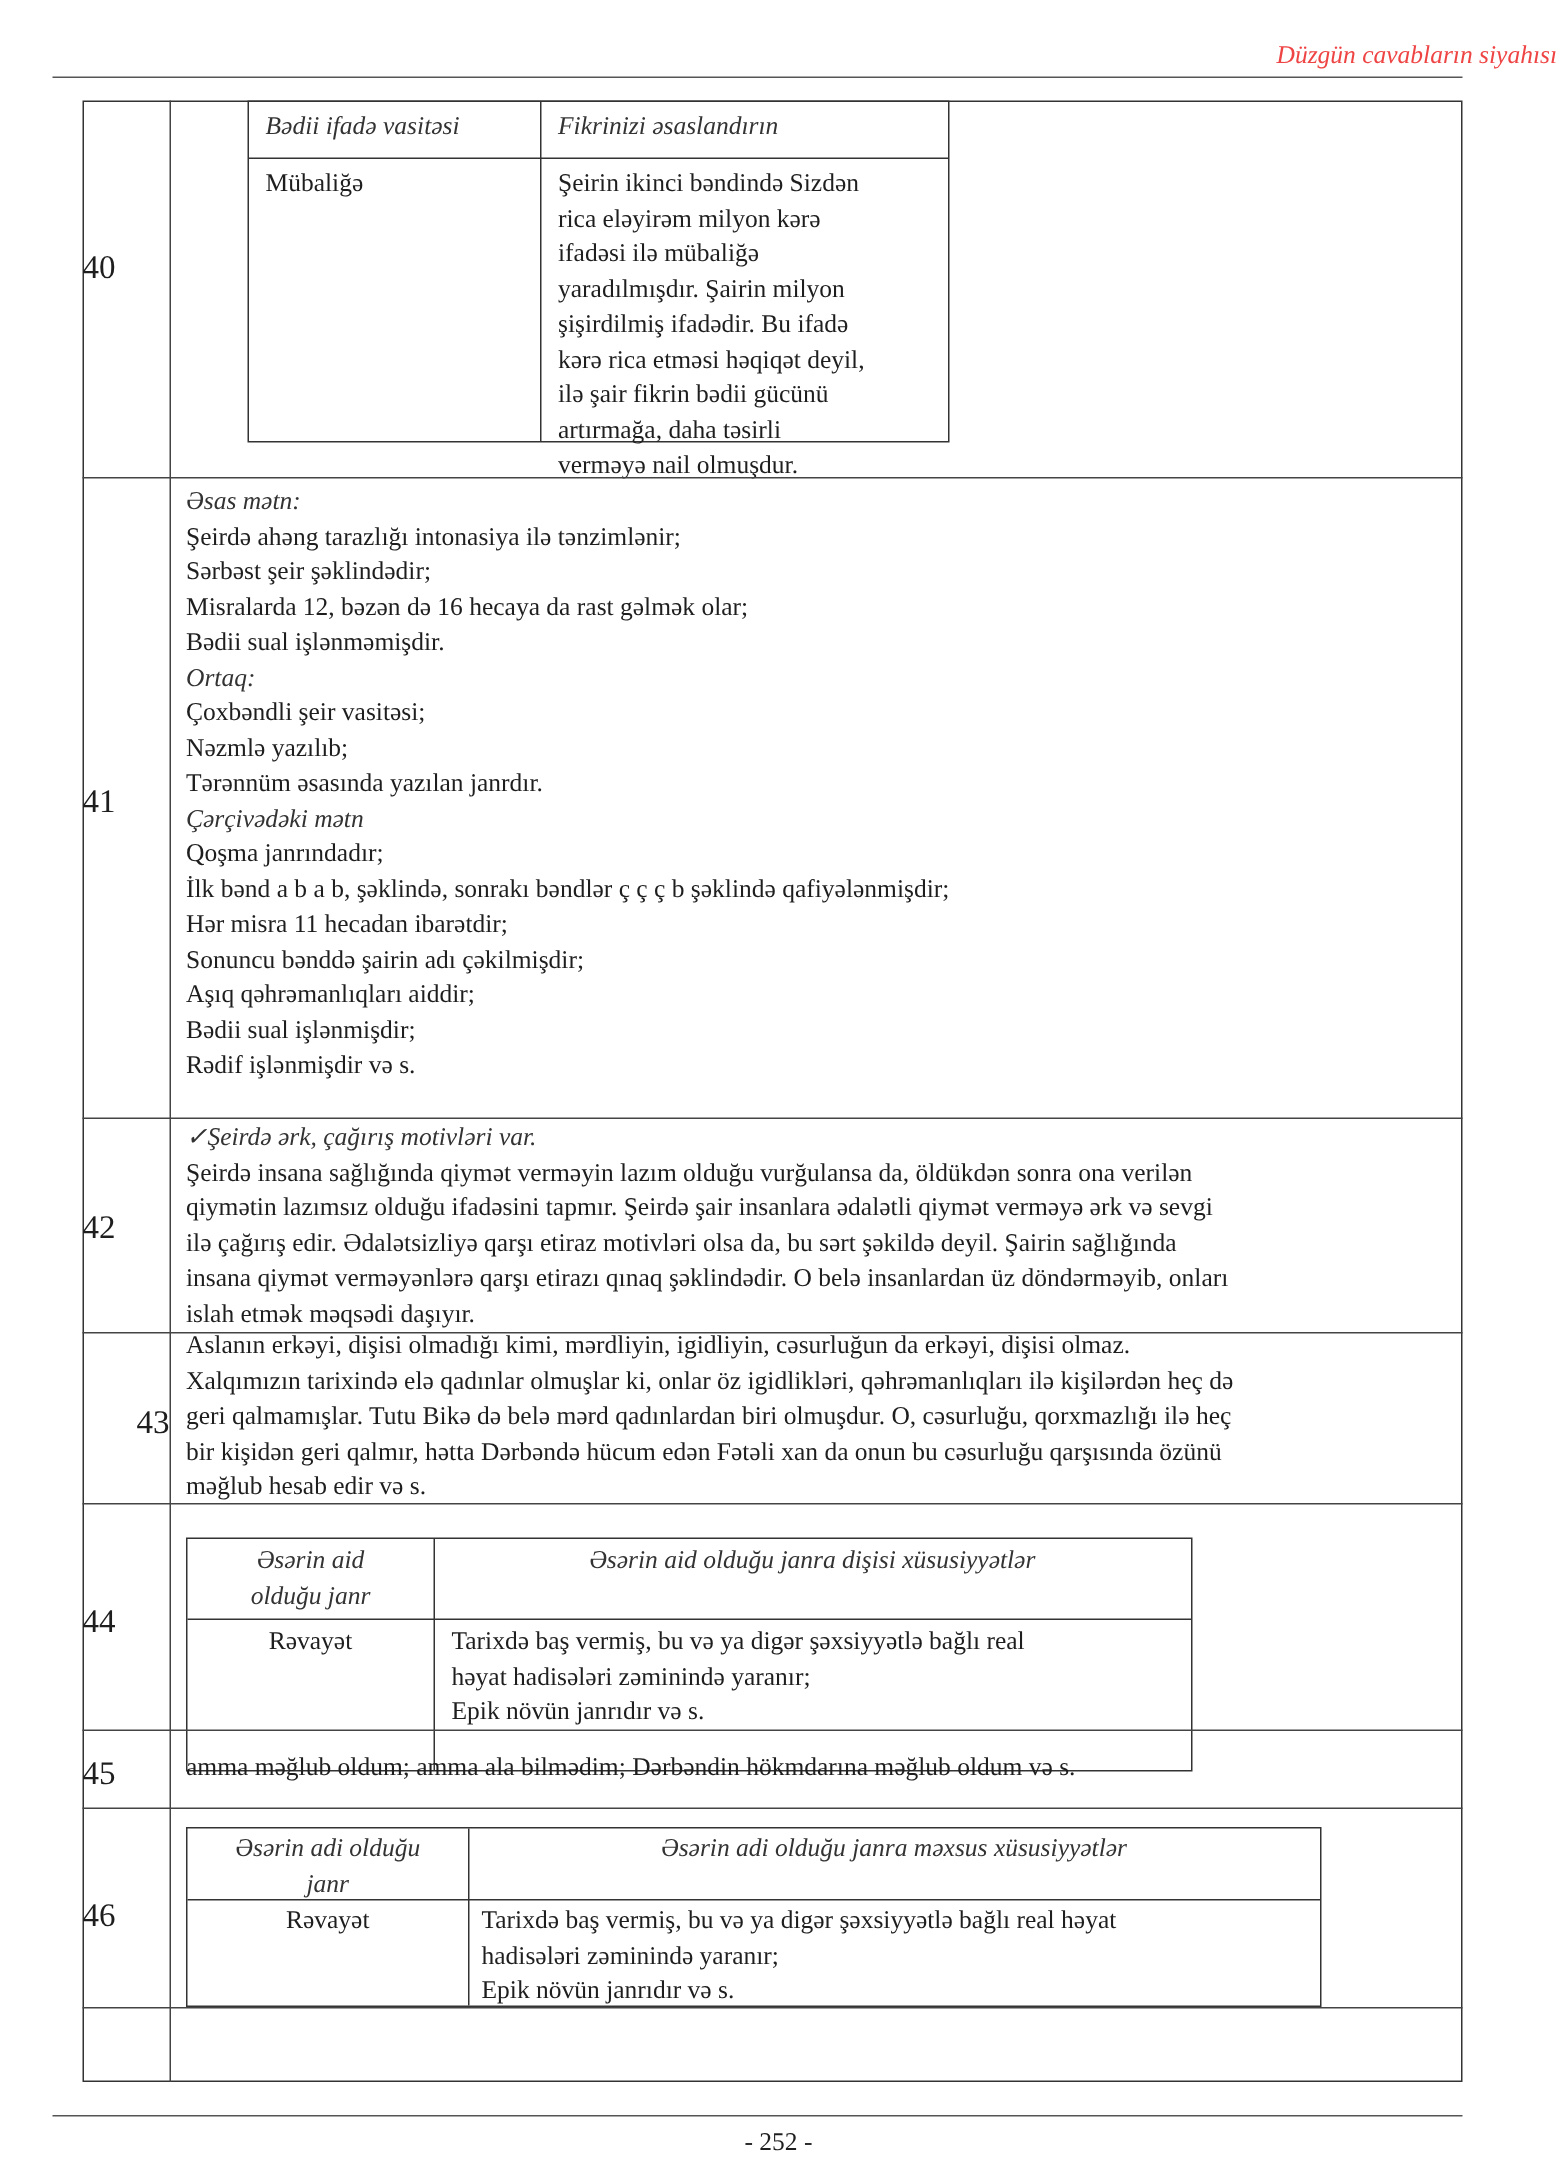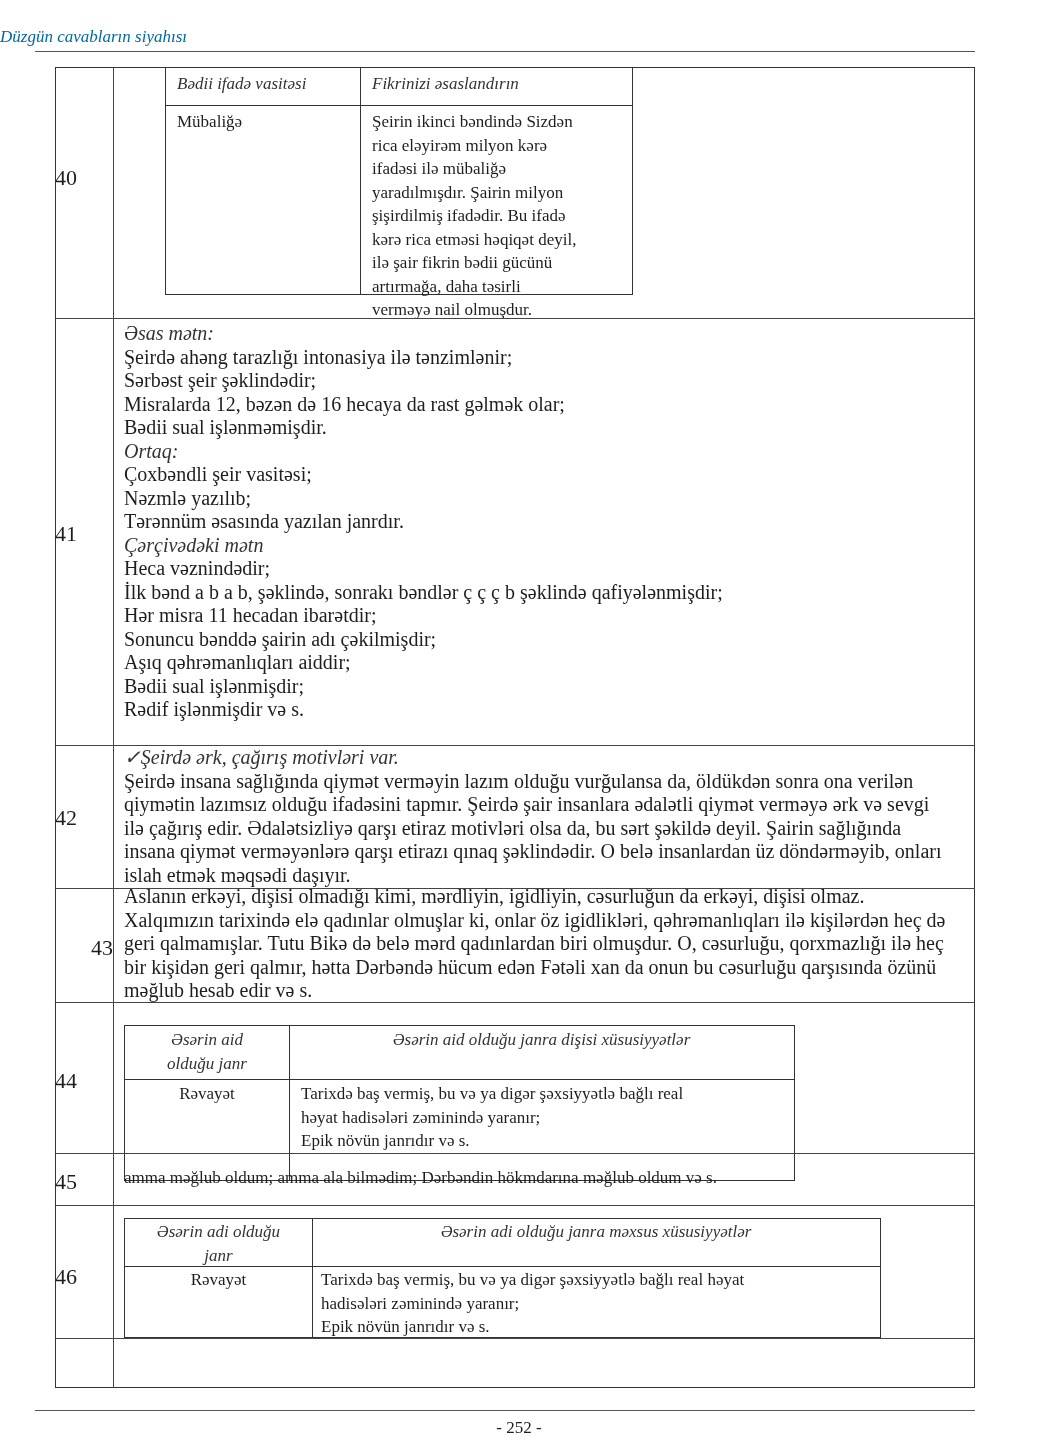--- a/index.html
+++ b/index.html
@@ -1,35 +1,35 @@
 <!DOCTYPE html>
 <html><head>
 <meta charset="utf-8">
 <style>
   html, body { margin:0; padding:0; background:#ffffff; }
   body { width:1038px; height:1453px; position:relative; overflow:hidden;
          font-family:"Liberation Serif", "DejaVu Serif", serif; color:#1e1e1e; }
-  .hdr-title { position:absolute; left:0; width:1038px; top:27px; text-align:left;
-               font-style:italic; font-size:17px; color:#0369a1; }
+  .hdr-title { position:absolute; left:0; width:1038px; top:27px; text-align:right;
+               font-style:italic; font-size:17px; color:#ef4444; }
   .hline { position:absolute; height:0; border-top:1.5px solid #555; }
   .page-num { position:absolute; left:0; width:1038px; top:1418px; text-align:center; font-size:17px; }
 
   .frame { position:absolute; left:55px; top:67px; width:920px; height:1321px;
            border:1.5px solid #333; box-sizing:border-box; }
   .row { position:absolute; left:55px; width:920px; border-top:1.5px solid #444; box-sizing:border-box; }
   .numcol-line { position:absolute; left:113px; width:0; border-left:1.5px solid #444; }
   .num { position:absolute; left:55px; width:58px; text-align:left; font-weight:normal; font-size:22px; }
 
   .itbl { position:absolute; border:1.5px solid #333; box-sizing:border-box; }
   .itbl .hsep { position:absolute; left:0; right:0; border-top:1.5px solid #333; height:0; }
   .itbl .vsep { position:absolute; top:0; bottom:0; border-left:1.5px solid #333; width:0; }
   .cell { position:absolute; font-size:17px; line-height:23.5px; }
   .ital { font-style:italic; color:#333; }
   .txt { position:absolute; font-size:17px; line-height:23.5px; white-space:nowrap; }
-  .para { position:absolute; font-size:20px; line-height:23.5px; }
+  .para { position:absolute; font-size:17px; line-height:23.5px; }
   .center { text-align:center; }
 </style>
 </head>
 <body>
 
 <div class="hdr-title">Düzgün cavabların siyahısı</div>
 <div class="hline" style="left:35px; width:940px; top:51px;"></div>
 
 <div>
   <div class="frame"></div>
@@ -64,21 +64,21 @@
       <div class="ital">Əsas mətn:</div>
       <div>Şeirdə ahəng tarazlığı intonasiya ilə tənzimlənir;</div>
       <div>Sərbəst şeir şəklindədir;</div>
       <div>Misralarda 12, bəzən də 16 hecaya da rast gəlmək olar;</div>
       <div>Bədii sual işlənməmişdir.</div>
       <div class="ital">Ortaq:</div>
       <div>Çoxbəndli şeir vasitəsi;</div>
       <div>Nəzmlə yazılıb;</div>
       <div>Tərənnüm əsasında yazılan janrdır.</div>
       <div class="ital">Çərçivədəki mətn</div>
-      <div>Heca vəznindədir;</div>
+      <div>Qoşma janrındadır;</div>
       <div>İlk bənd a b a b, şəklində, sonrakı bəndlər ç ç ç b şəklində qafiyələnmişdir;</div>
       <div>Hər misra 11 hecadan ibarətdir;</div>
       <div>Sonuncu bənddə şairin adı çəkilmişdir;</div>
       <div>Aşıq qəhrəmanlıqları aiddir;</div>
       <div>Bədii sual işlənmişdir;</div>
       <div>Rədif işlənmişdir və s.</div>
     </div>
   </div>
 
   <div class="row" style="top:745px; height:0;"></div>

